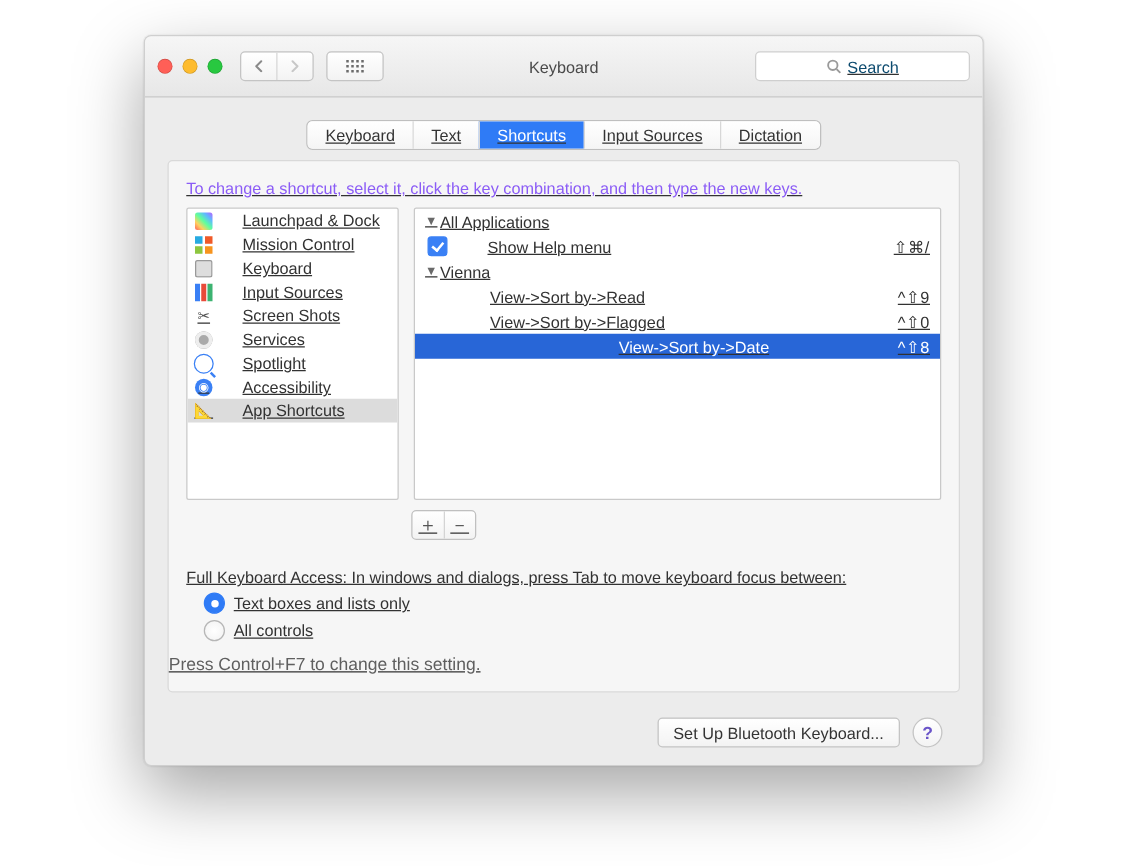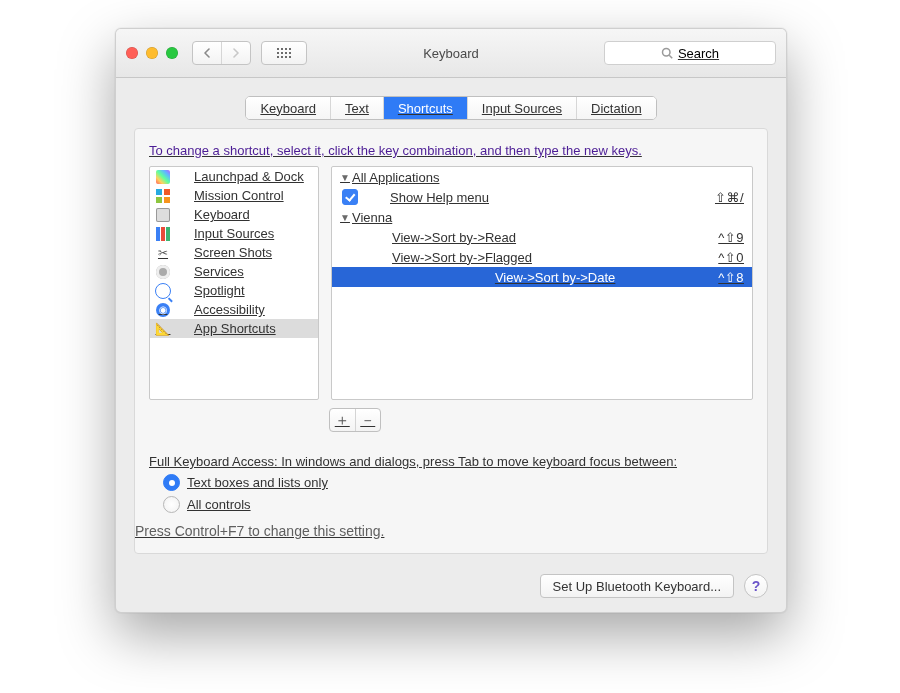--- a/index.html
+++ b/index.html
@@ -96,21 +96,21 @@
   .search {
     margin-left: auto;
     width: 170px;
     height: 22px;
     background: #ffffff;
     border: 1px solid #cfcfcf;
     border-radius: 4px;
     display: flex;
     align-items: center;
     justify-content: center;
-    color: #000000;
+    color: #0c4a6e;
     gap: 5px;
     font-size: 13px;
   }
   .search svg { width:12px; height:12px; fill:none; stroke:#9a9a9a; stroke-width:2; }
 
   
   .tabs-wrap {
     display: flex;
     justify-content: center;
     padding: 18px 0 8px 0;
@@ -141,21 +141,21 @@
   
   .panel {
     margin: 0 18px;
     background: #f6f6f6;
     border: 1px solid #d9d9d9;
     border-radius: 4px;
     padding: 14px 14px 14px 14px;
   }
   .instr {
     font-size: 13px;
-    color: #4c1d95;
+    color: #8b5cf6;
     margin-bottom: 8px;
   }
   .columns {
     display: flex;
     gap: 12px;
   }
   .listbox {
     background: #fff;
     border: 1px solid #c9c9c9;
     border-radius: 2px;
@@ -277,21 +277,21 @@
     margin-top: 10px;
     font-size: 14px;
     color: #5f5f5f;
     margin-left: -14px;
   }
 
   
   .footer {
     position: absolute;
     bottom: 14px;
-    right: 18px;
+    right: 32px;
     display: flex;
     gap: 10px;
   }
   .btn {
     height: 22px;
     padding: 0 12px;
     border: 1px solid #c4c4c4;
     border-radius: 4px;
     background: linear-gradient(#ffffff,#f3f3f3);
     font-size: 13px;

